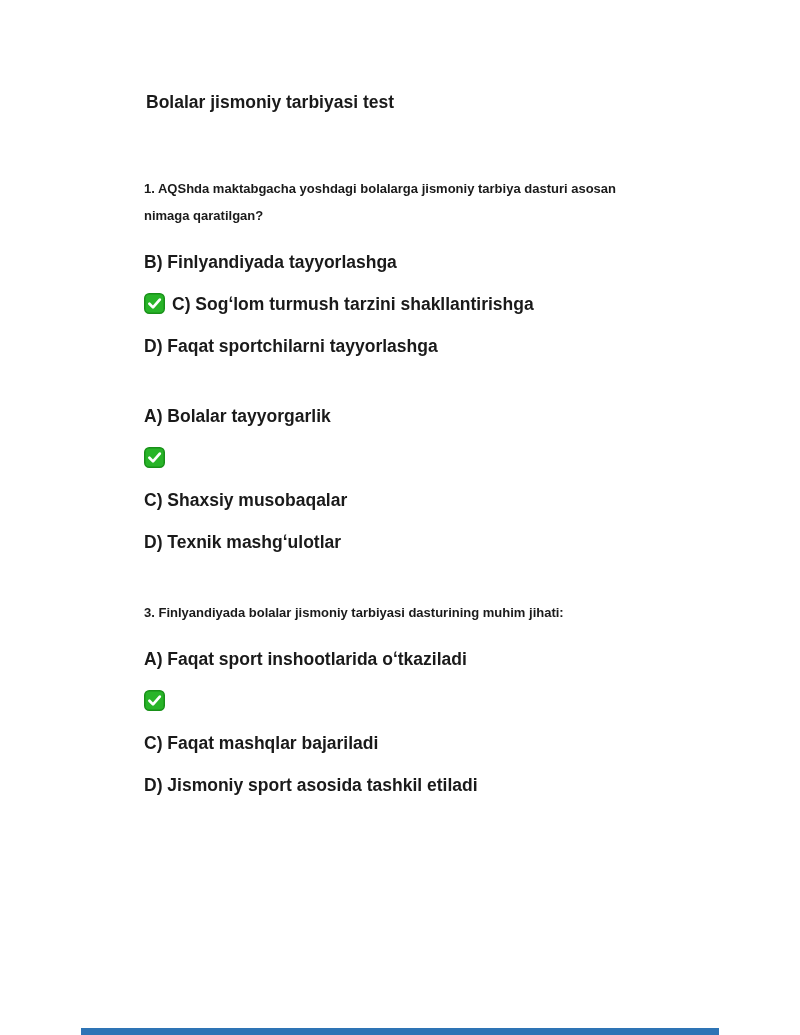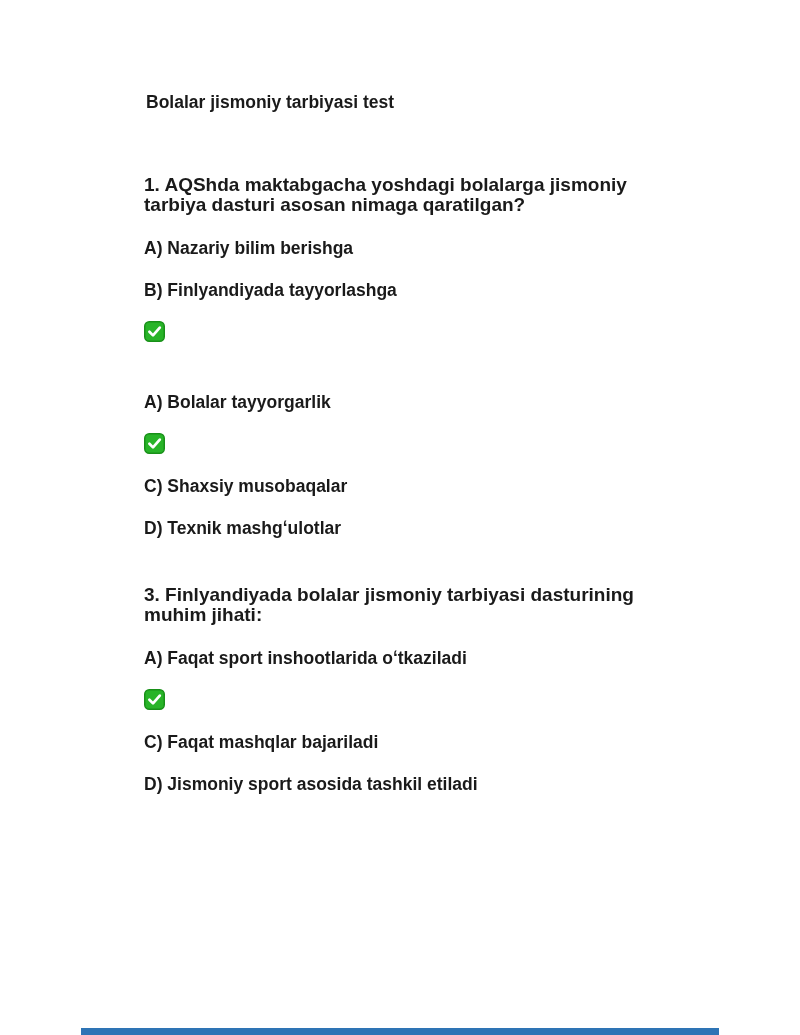--- a/index.html
+++ b/index.html
@@ -23,23 +23,23 @@
   .doc-title {
     font-size: 17.5px;
     font-weight: bold;
     margin: 0 0 62px 2px;
     line-height: 21px;
   }
   .question {
     margin: 0 0 43px 0;
   }
   .q-text {
-    font-size: 19px;
+    font-size: 13px;
     font-weight: bold;
-    line-height: 20px;
+    line-height: 27px;
     margin: 0 0 20px 0;
     max-width: 618px;
   }
   .option {
     font-size: 17.5px;
     font-weight: bold;
     line-height: 27px;
     margin: 0 0 15px 0;
     min-height: 27px;
     white-space: nowrap;
@@ -64,26 +64,26 @@
 </head>
 <body>
 
 <div class="page">
   <div class="content">
 
     <h1 class="doc-title">Bolalar jismoniy tarbiyasi test</h1>
 
     <section class="question">
       <p class="q-text">1. AQShda maktabgacha yoshdagi bolalarga jismoniy tarbiya dasturi asosan nimaga qaratilgan?</p>
-      <p class="option"><span>A) Nazariy bilim berishga</span></p>
       <p class="option"><span>B) Finlyandiyada tayyorlashga</span></p>
       <p class="option"><span class="check"><svg width="21" height="21" viewBox="0 0 21 21">
               <rect x="0.75" y="0.75" width="19.5" height="19.5" rx="4.5" style="fill:var(--check-green);stroke:var(--check-green-dark);stroke-width:1.5"></rect>
               <path d="M5.4 10.8 L9 14.4 L15.8 6.6" style="fill:none;stroke:var(--check-mark-white);stroke-width:2.7;stroke-linecap:round;stroke-linejoin:round"></path>
-            </svg></span></p>
+            </svg></span><span>C) Sogʻlom turmush tarzini shakllantirishga</span></p>
+      <p class="option"><span>D) Faqat sportchilarni tayyorlashga</span></p>
     </section>
 
     <section class="question">
       <p class="option"><span>A) Bolalar tayyorgarlik</span></p>
       <p class="option"><span class="check"><svg width="21" height="21" viewBox="0 0 21 21">
               <rect x="0.75" y="0.75" width="19.5" height="19.5" rx="4.5" style="fill:var(--check-green);stroke:var(--check-green-dark);stroke-width:1.5"></rect>
               <path d="M5.4 10.8 L9 14.4 L15.8 6.6" style="fill:none;stroke:var(--check-mark-white);stroke-width:2.7;stroke-linecap:round;stroke-linejoin:round"></path>
             </svg></span></p>
       <p class="option"><span>C) Shaxsiy musobaqalar</span></p>
       <p class="option"><span>D) Texnik mashgʻulotlar</span></p>

